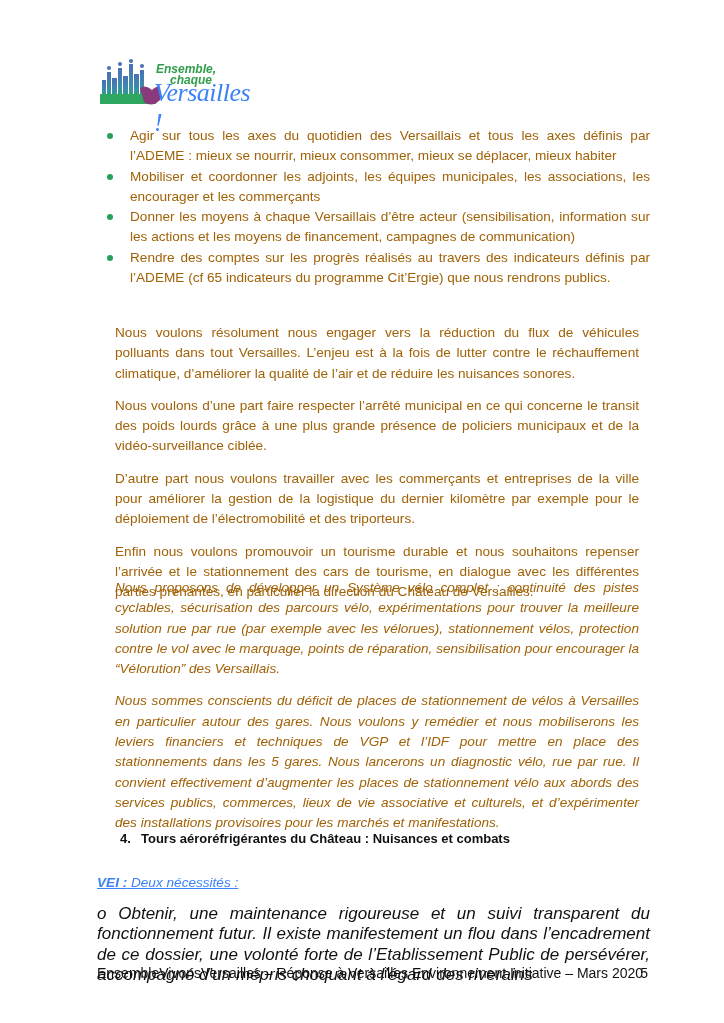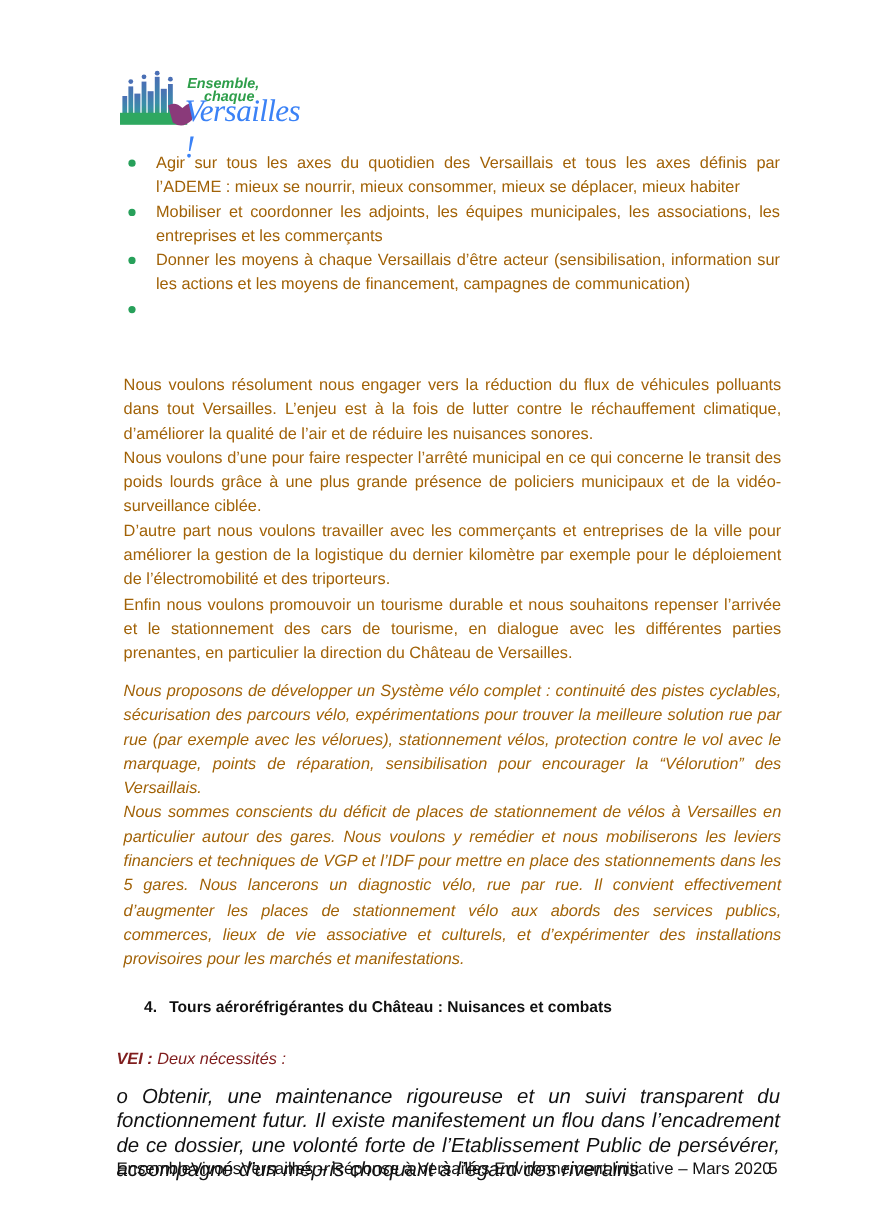--- a/index.html
+++ b/index.html
@@ -9,24 +9,24 @@
   .logo { position: absolute; left: 88px; top: 58px; width: 150px; height: 52px; }
   .logo-text-1 { position: absolute; left: 56px; top: 4px; font-size: 12px; font-weight: bold; font-style: italic; color: #2e9e4a; font-family: "Liberation Sans", sans-serif; }
   .logo-text-2 { position: absolute; left: 70px; top: 15px; font-size: 12px; font-weight: bold; font-style: italic; color: #2e9e4a; font-family: "Liberation Sans", sans-serif; }
   .logo-text-3 { position: absolute; left: 54px; top: 20px; font-size: 26px; font-style: italic; color: #3b82f6; font-family: "Liberation Serif", serif; letter-spacing: -0.5px; }
   .green { color: #a16207; }
   .txt { font-size: 13.6px; line-height: 20.3px; }
   .bullets { position: absolute; left: 90px; top: 126px; width: 548px; margin: 0; padding: 0; list-style: none; }
   .bullets li { position: relative; padding-left: 28px; text-align: justify; }
   .bullets li .dot { position: absolute; left: 5px; top: 7px; width: 6px; height: 6px; border-radius: 50%; background: #27a05a; }
   .para { position: absolute; left: 91px; width: 548px; text-align: justify; margin: 0; }
-  .para p { margin: 0; }
+  .para p { margin: 12px; }
   .heading { position: absolute; left: 108px; top: 831px; font-size: 13px; font-weight: bold; color: #111; }
   .heading .num { display: inline-block; width: 21px; }
-  .vei { position: absolute; left: 85px; top: 875px; font-size: 13.6px; color: #7f1d1d; font-style: italic; }
+  .vei { position: absolute; left: 85px; top: 875px; font-size: 13.6px; color: #3b82f6; font-style: italic; text-decoration: underline; }
   .vei b { font-style: italic; }
   .body-it { position: absolute; left: 85px; top: 904px; width: 553px; font-size: 17px; line-height: 20.3px; font-style: italic; color: #111; text-align: justify; }
   .footer { position: absolute; left: 85px; top: 965px; width: 553px; font-size: 14px; color: #111; }
   .footer .pg { position: absolute; right: 2px; top: 0; }
 </style>
 </head>
 <body>
 
 <div class="page">
 
@@ -54,28 +54,28 @@
       <rect x="0" y="36" width="56" height="10" fill="#2ea860"></rect>
       <path d="M40 30 Q46 26 52 32 Q58 26 62 30 L60 42 Q52 50 44 44 Z" fill="#8a3a7a"></path>
     </svg>
     <span class="logo-text-1">Ensemble,</span>
     <span class="logo-text-2">chaque</span>
     <span class="logo-text-3">Versailles !</span>
   </div>
 
   <ul class="bullets txt green">
     <li><span class="dot"></span><span>Agir sur tous les axes du quotidien des Versaillais et tous les axes définis par l’ADEME : mieux se nourrir, mieux consommer, mieux se déplacer, mieux habiter</span></li>
-    <li><span class="dot"></span><span>Mobiliser et coordonner les adjoints, les équipes municipales, les associations, les entreprises et les commerçants</span></li>
+    <li><span class="dot"></span><span>Mobiliser et coordonner les adjoints, les équipes municipales, les associations, les encourager et les commerçants</span></li>
     <li><span class="dot"></span><span>Donner les moyens à chaque Versaillais d’être acteur (sensibilisation, information sur les actions et les moyens de financement, campagnes de communication)</span></li>
-    <li><span class="dot"></span></li>
+    <li><span class="dot"></span><span>Rendre des comptes sur les progrès réalisés au travers des indicateurs définis par l’ADEME (cf 65 indicateurs du programme Cit’Ergie) que nous rendrons publics.</span></li>
   </ul>
 
   <div class="para txt green" style="top:311px;">
     <p>Nous voulons résolument nous engager vers la réduction du flux de véhicules polluants dans tout Versailles. L’enjeu est à la fois de lutter contre le réchauffement climatique, d’améliorer la qualité de l’air et de réduire les nuisances sonores.</p>
-    <p>Nous voulons d’une pour faire respecter l’arrêté municipal en ce qui concerne le transit des poids lourds grâce à une plus grande présence de policiers municipaux et de la vidéo-surveillance ciblée.</p>
+    <p>Nous voulons d’une part faire respecter l’arrêté municipal en ce qui concerne le transit des poids lourds grâce à une plus grande présence de policiers municipaux et de la vidéo-surveillance ciblée.</p>
     <p>D’autre part nous voulons travailler avec les commerçants et entreprises de la ville pour améliorer la gestion de la logistique du dernier kilomètre par exemple pour le déploiement de l’électromobilité et des triporteurs.</p>
     <p>Enfin nous voulons promouvoir un tourisme durable et nous souhaitons repenser l’arrivée et le stationnement des cars de tourisme, en dialogue avec les différentes parties prenantes, en particulier la direction du Château de Versailles.</p>
   </div>
 
   <div class="para txt green" style="top:566px;font-style:italic;">
     <p>Nous proposons de développer un Système vélo complet : continuité des pistes cyclables, sécurisation des parcours vélo, expérimentations pour trouver la meilleure solution rue par rue (par exemple avec les vélorues), stationnement vélos, protection contre le vol avec le marquage, points de réparation, sensibilisation pour encourager la “Vélorution” des Versaillais.</p>
     <p>Nous sommes conscients du déficit de places de stationnement de vélos à Versailles en particulier autour des gares. Nous voulons y remédier et nous mobiliserons les leviers financiers et techniques de VGP et l’IDF pour mettre en place des stationnements dans les 5 gares. Nous lancerons un diagnostic vélo, rue par rue. Il convient effectivement d’augmenter les places de stationnement vélo aux abords des services publics, commerces, lieux de vie associative et culturels, et d’expérimenter des installations provisoires pour les marchés et manifestations.</p>
   </div>
 
   <div class="heading">

